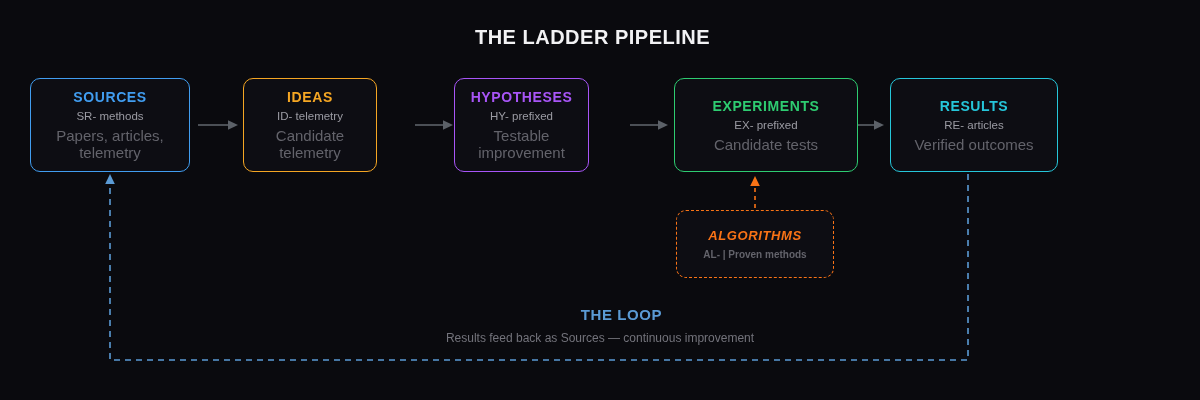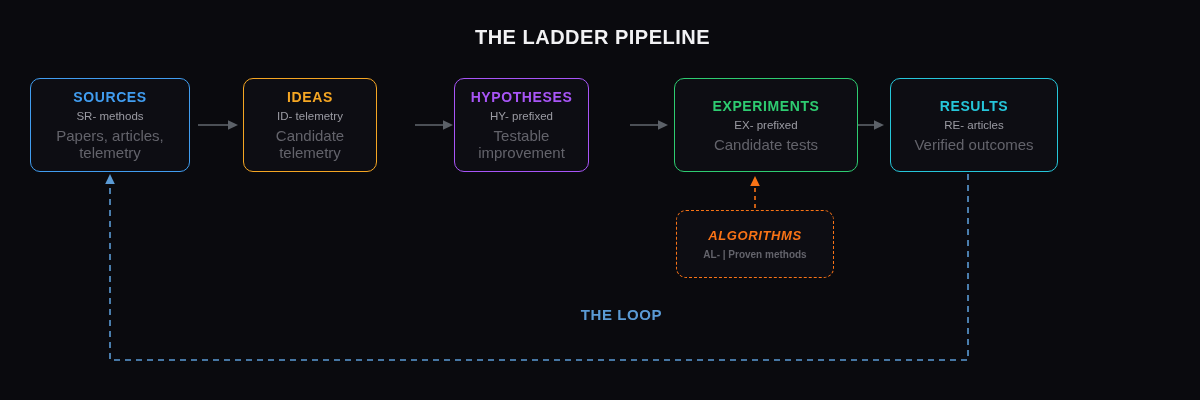--- a/index.html
+++ b/index.html
@@ -144,15 +144,16 @@
     <div class="stage-desc">Verified outcomes</div>
   </div>
 
   <div class="algo-box" style="border-color: rgb(249, 115, 22);">
     <div class="algo-label" style="color: rgb(249, 115, 22);">ALGORITHMS</div>
     <div class="algo-desc">AL- | Proven methods</div>
   </div>
 
   <div class="loop-caption">
     <div class="loop-title" style="color: rgb(91, 155, 213);">THE LOOP</div>
+    <div class="loop-desc">Results feed back as Sources — continuous improvement</div>
   </div>
 
 </div>
 
 </body></html>

